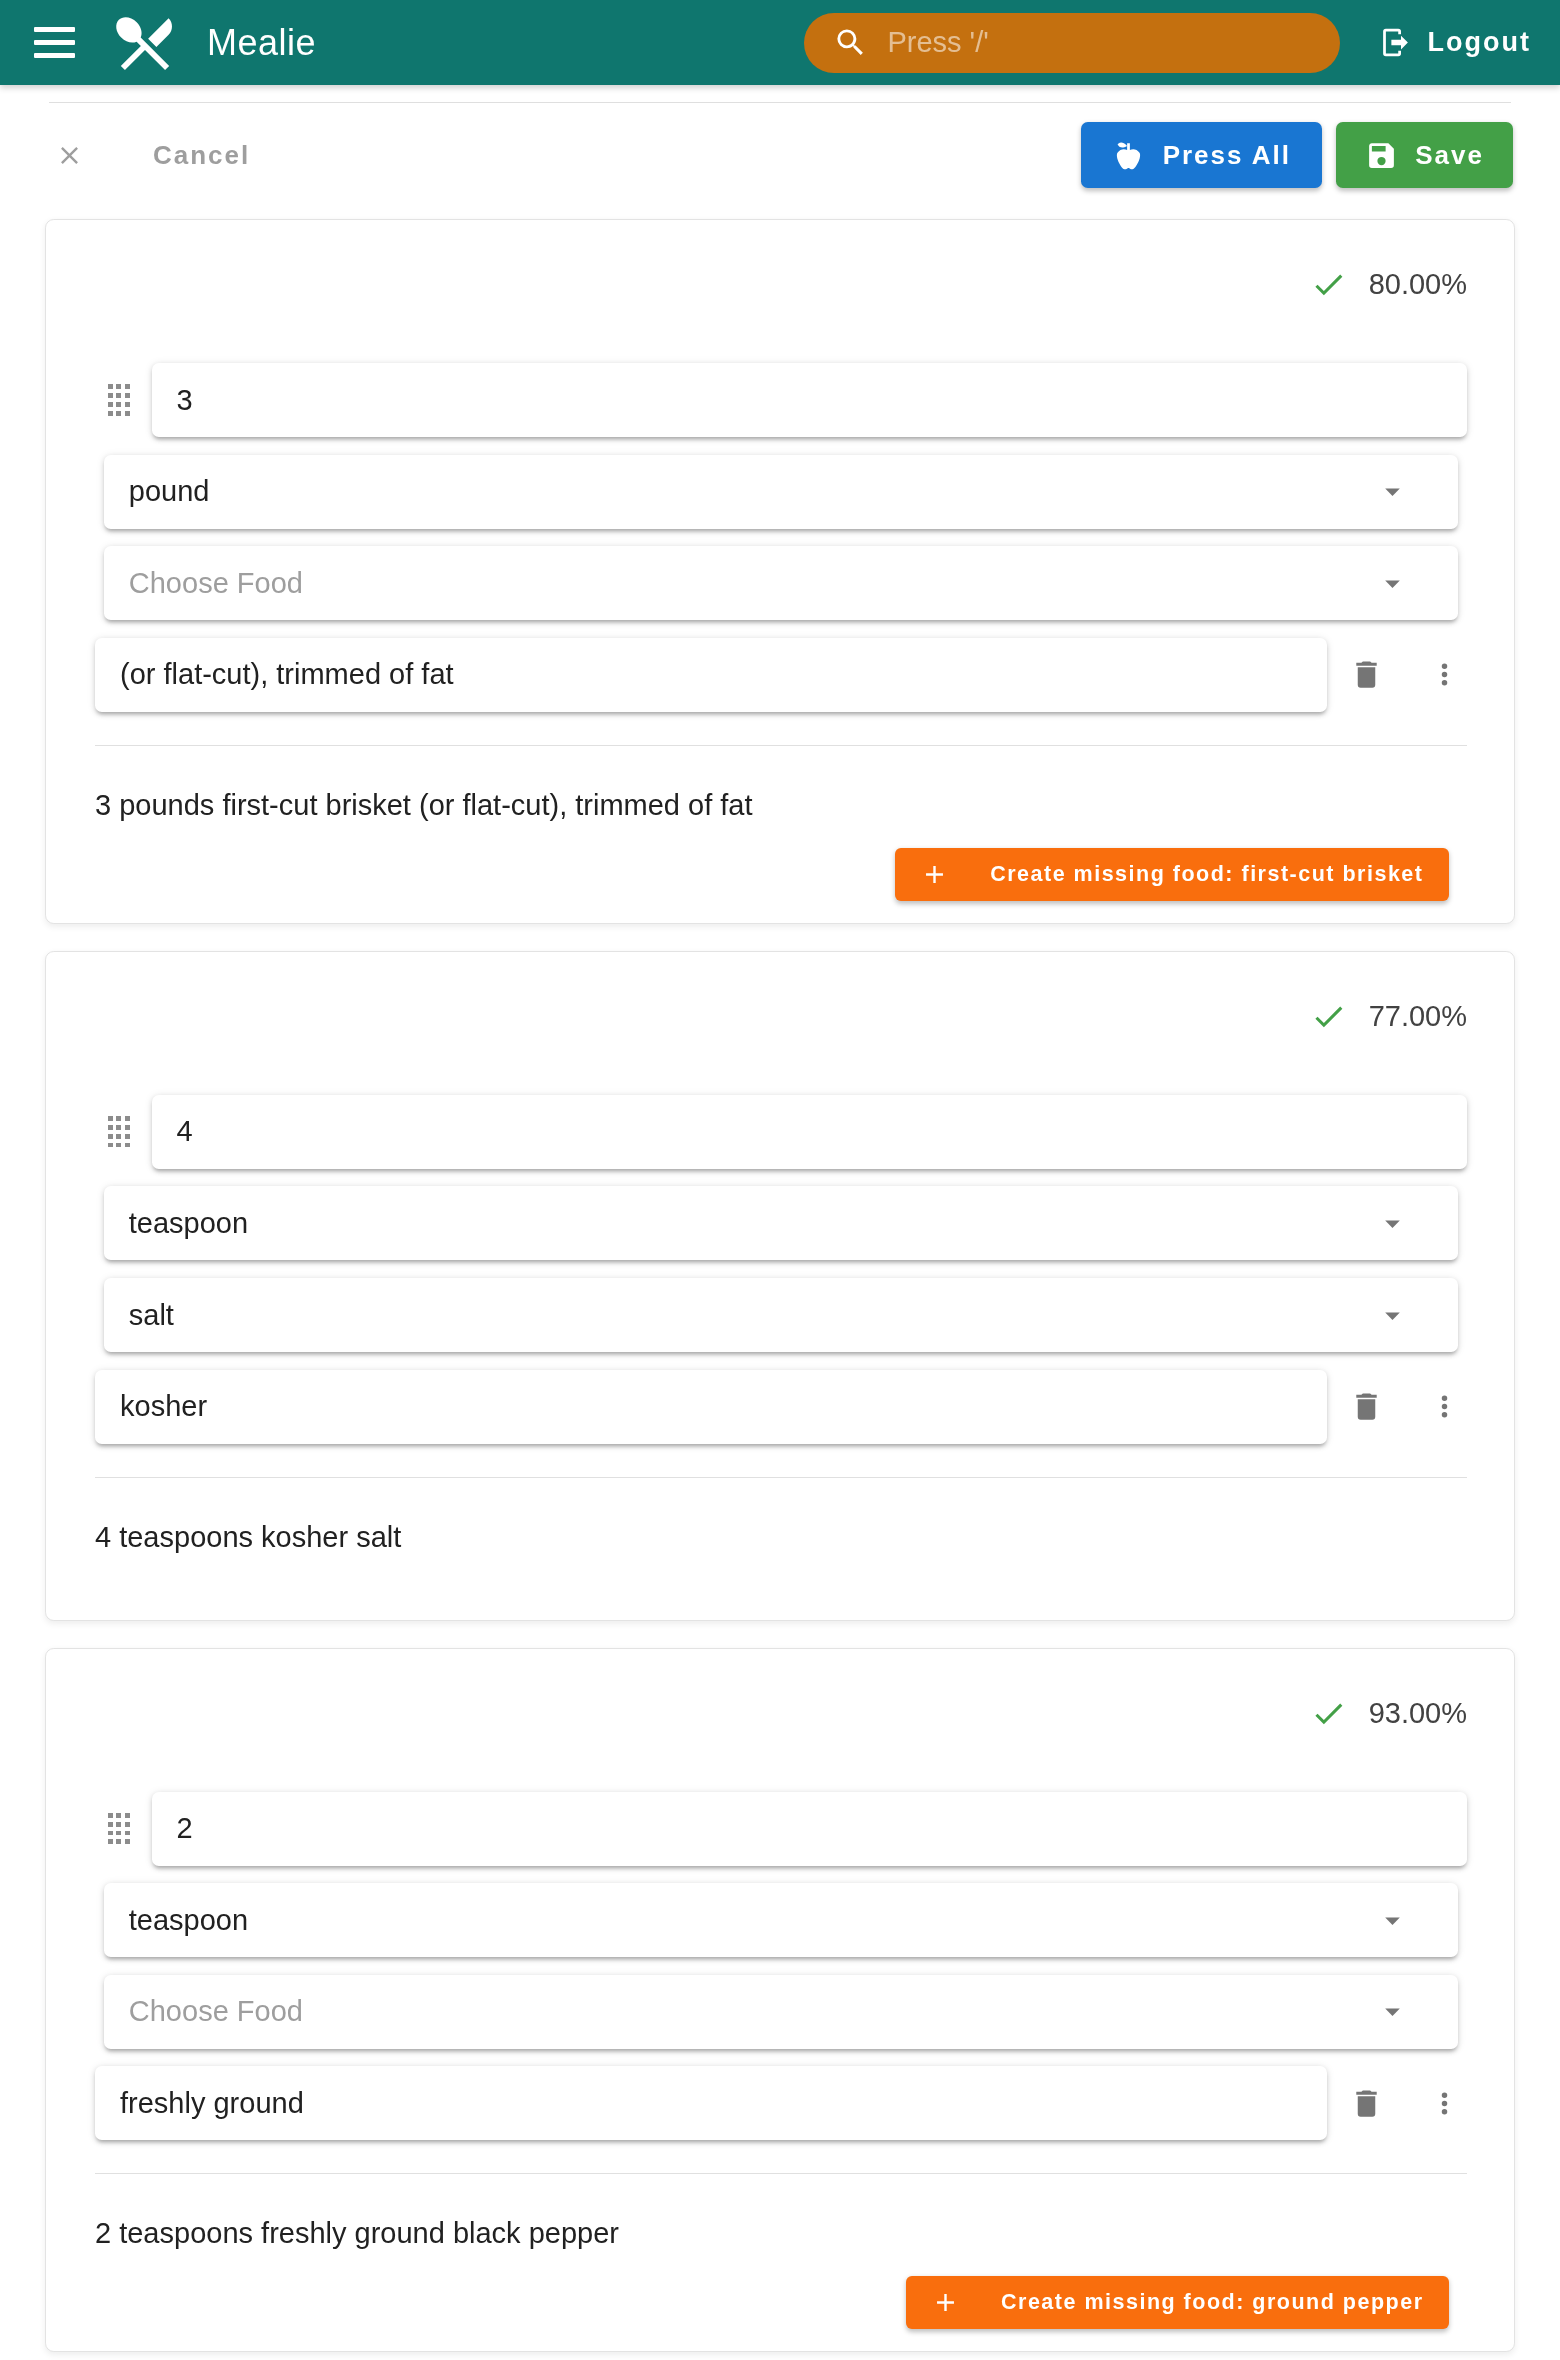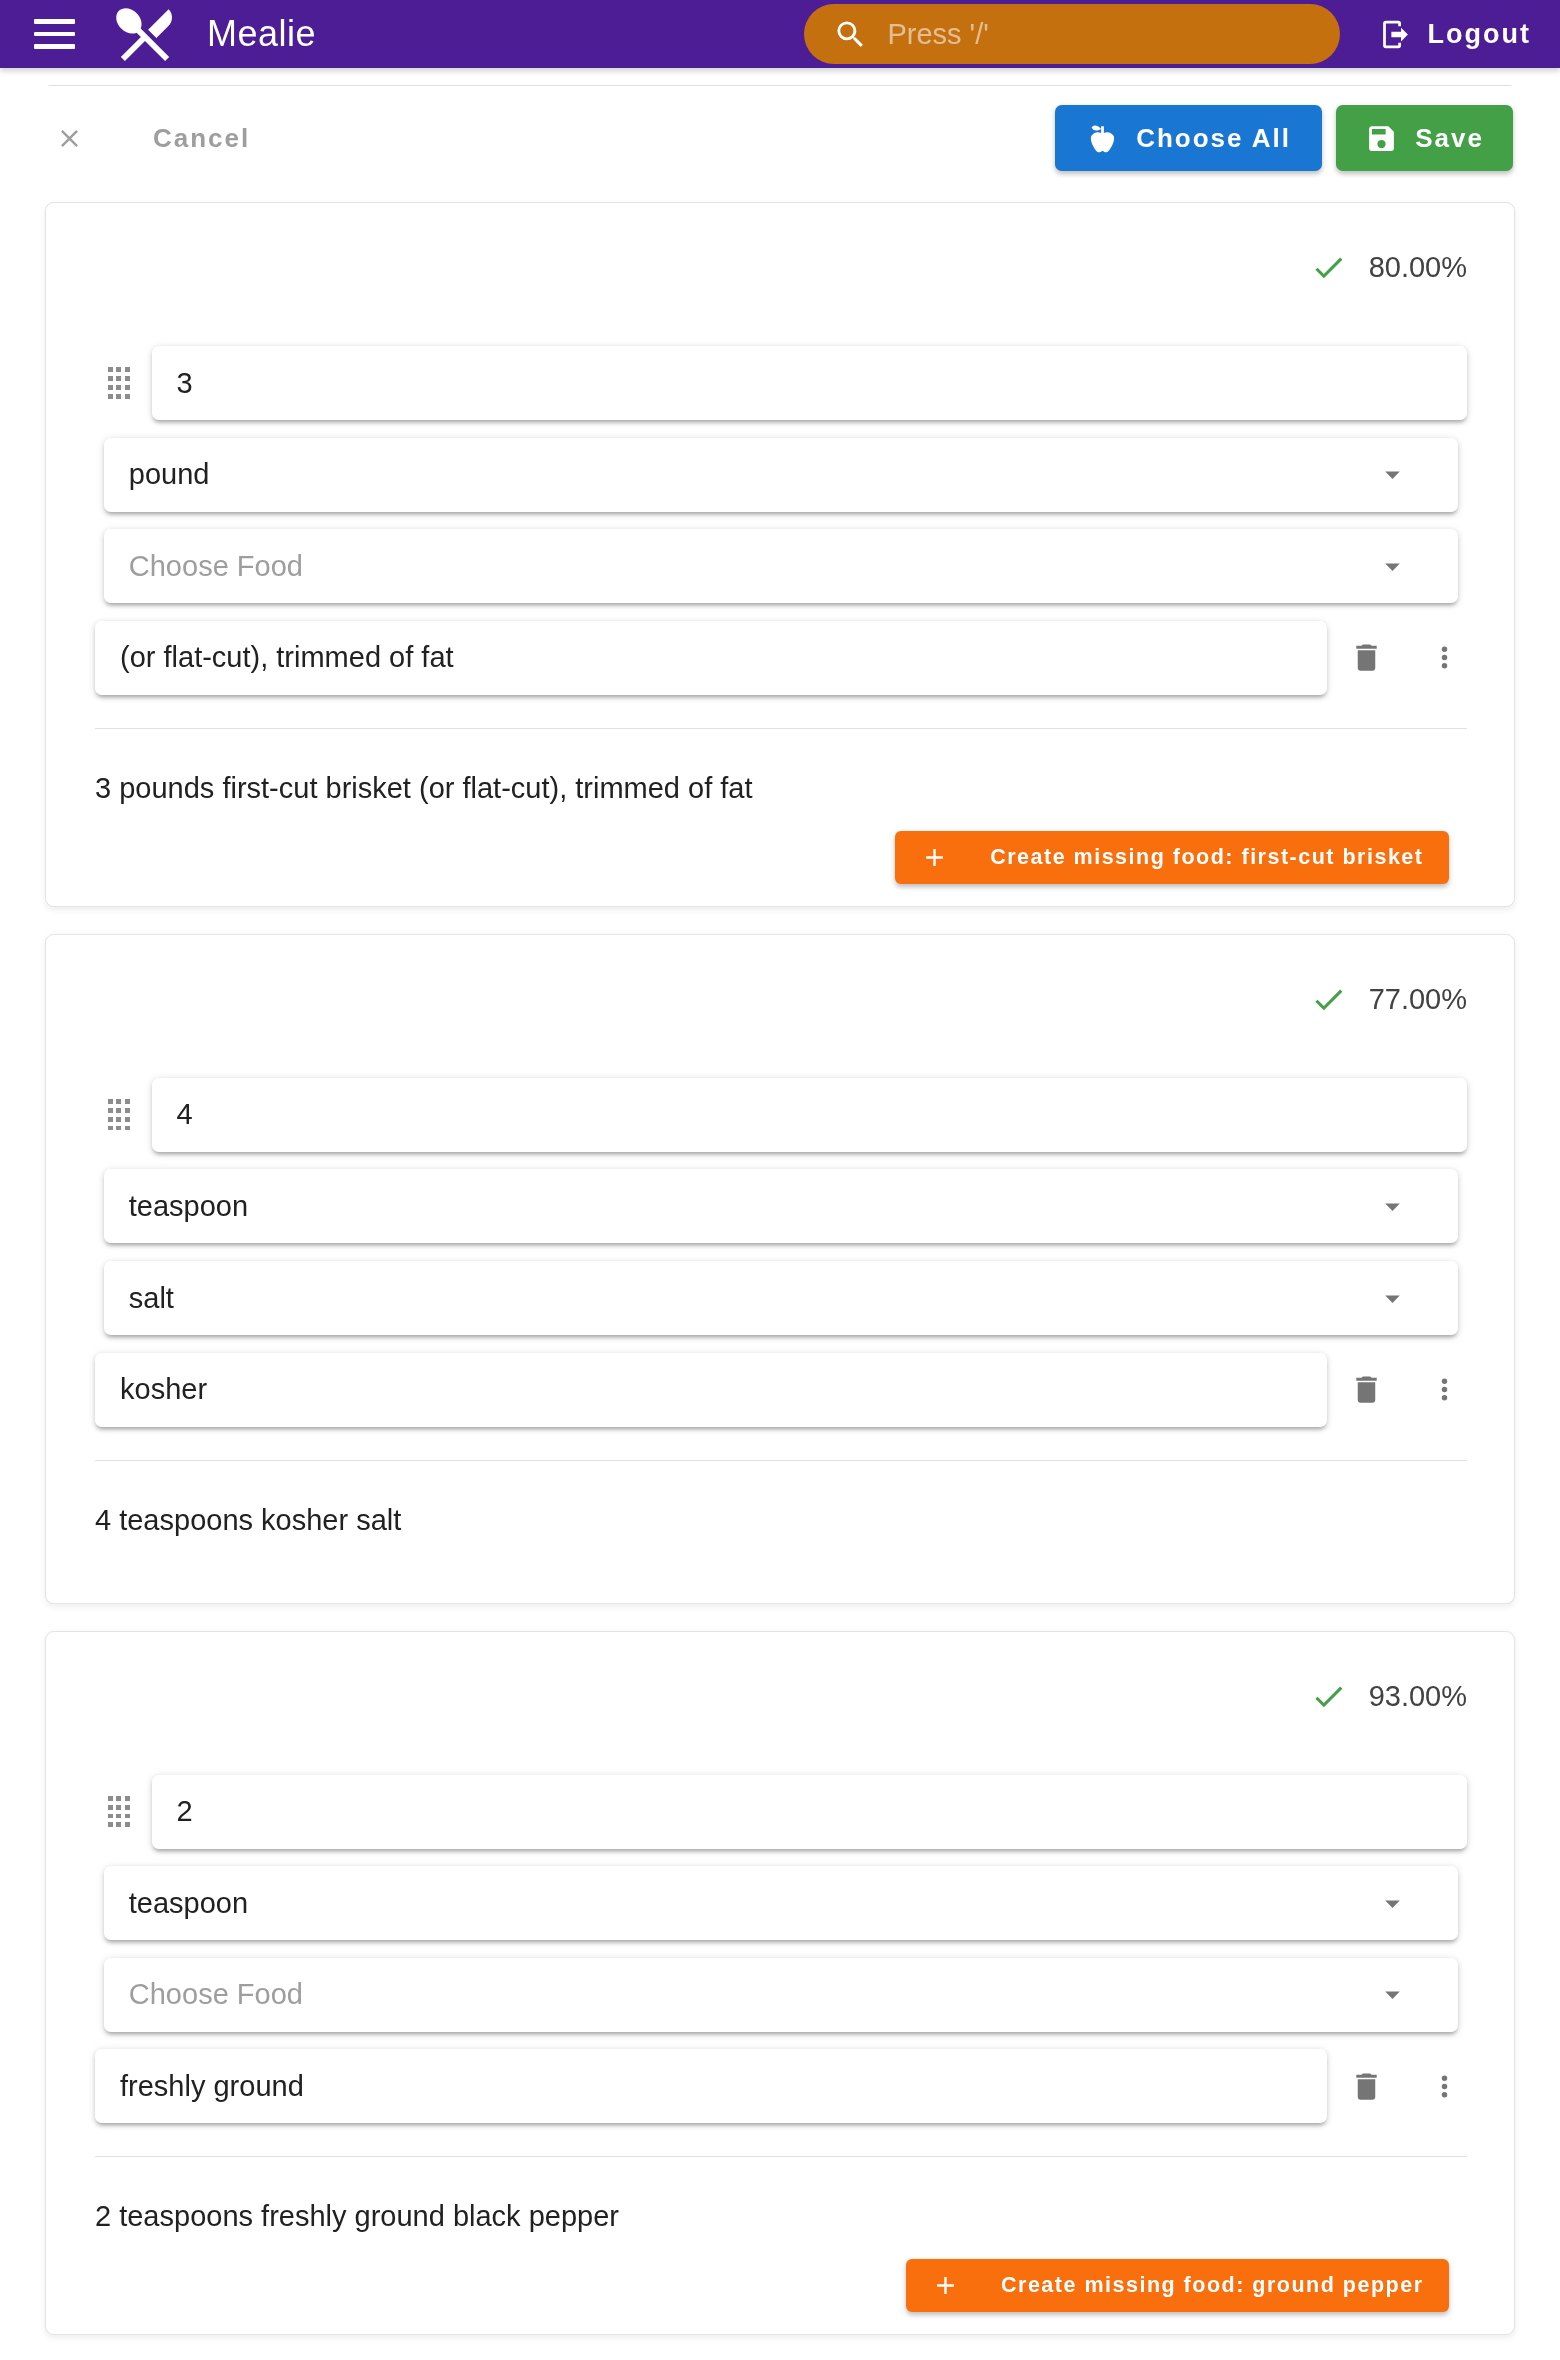--- a/index.html
+++ b/index.html
@@ -1,20 +1,20 @@
 <!DOCTYPE html>
 <html><head>
 <meta charset="utf-8">
 <style>
   * { margin:0; padding:0; box-sizing:border-box; }
   html,body { width:1560px; height:2360px; overflow:hidden; background:#fff;
               font-family:"Liberation Sans", sans-serif; }
 
   
-  .app-header { height:68px; background:#4c1d95; display:flex; align-items:center;
+  .app-header { height:85px; background:#0f766e; display:flex; align-items:center;
                 padding:0 29px 0 34px; position:relative; z-index:5;
                 box-shadow:0 2.9px 5.9px rgba(0,0,0,.18); }
   .hamburger { width:45px; height:45px; display:flex; flex-direction:column;
                justify-content:center; gap:7.8px; cursor:pointer; }
   .hamburger span { display:block; width:41px; height:4.9px; background:#fff; border-radius:1px; }
   .logo { margin-left:31px; display:flex; align-items:center; }
   .app-title { color:#fff; font-size:36px; font-weight:400; margin-left:27px; letter-spacing:0.5px; }
   .search-pill { margin-left:auto; width:536px; height:60px; border-radius:30px;
                  background:#C4700F; display:flex; align-items:center; padding:0 23.4px 0 29px; }
   .search-placeholder { color:rgba(255,255,255,.55); font-size:29px; margin-left:19.5px; }
@@ -110,21 +110,21 @@
     <svg width="29" height="29" viewBox="0 0 24 24">
         <path fill="#9E9E9E" d="M19,6.41L17.59,5L12,10.59L6.41,5L5,6.41L10.59,12L5,17.59L6.41,19L12,13.41L17.59,19L19,17.59L13.41,12L19,6.41Z"></path>
       </svg>
     <span class="cancel-label">Cancel</span>
   </div>
   <div class="toolbar-spacer"></div>
   <div class="btn parse-all-btn">
     <svg width="33" height="33" viewBox="0 0 24 24">
         <path fill="#fff" d="M20,10C22,13 17,22 15,22C13,22 13,21 12,21C11,21 11,22 9,22C7,22 2,13 4,10C6,7 9,7 11,8V5C5.38,8.07 4.11,3.78 4.11,3.78C4.11,3.78 6.77,0.19 11,5V3H13V8C15,7 18,7 20,10Z"></path>
       </svg>
-    <span>Choose All</span>
+    <span>Press All</span>
   </div>
   <div class="btn save-btn">
     <svg width="33" height="33" viewBox="0 0 24 24">
         <path fill="#fff" d="M15,9H5V5H15M12,19A3,3 0 0,1 9,16A3,3 0 0,1 12,13A3,3 0 0,1 15,16A3,3 0 0,1 12,19M17,3H5C3.89,3 3,3.9 3,5V19A2,2 0 0,0 5,21H19A2,2 0 0,0 21,19V7L17,3Z"></path>
       </svg>
     <span>Save</span>
   </div>
 </div>
 
 <main id="cards-container">

